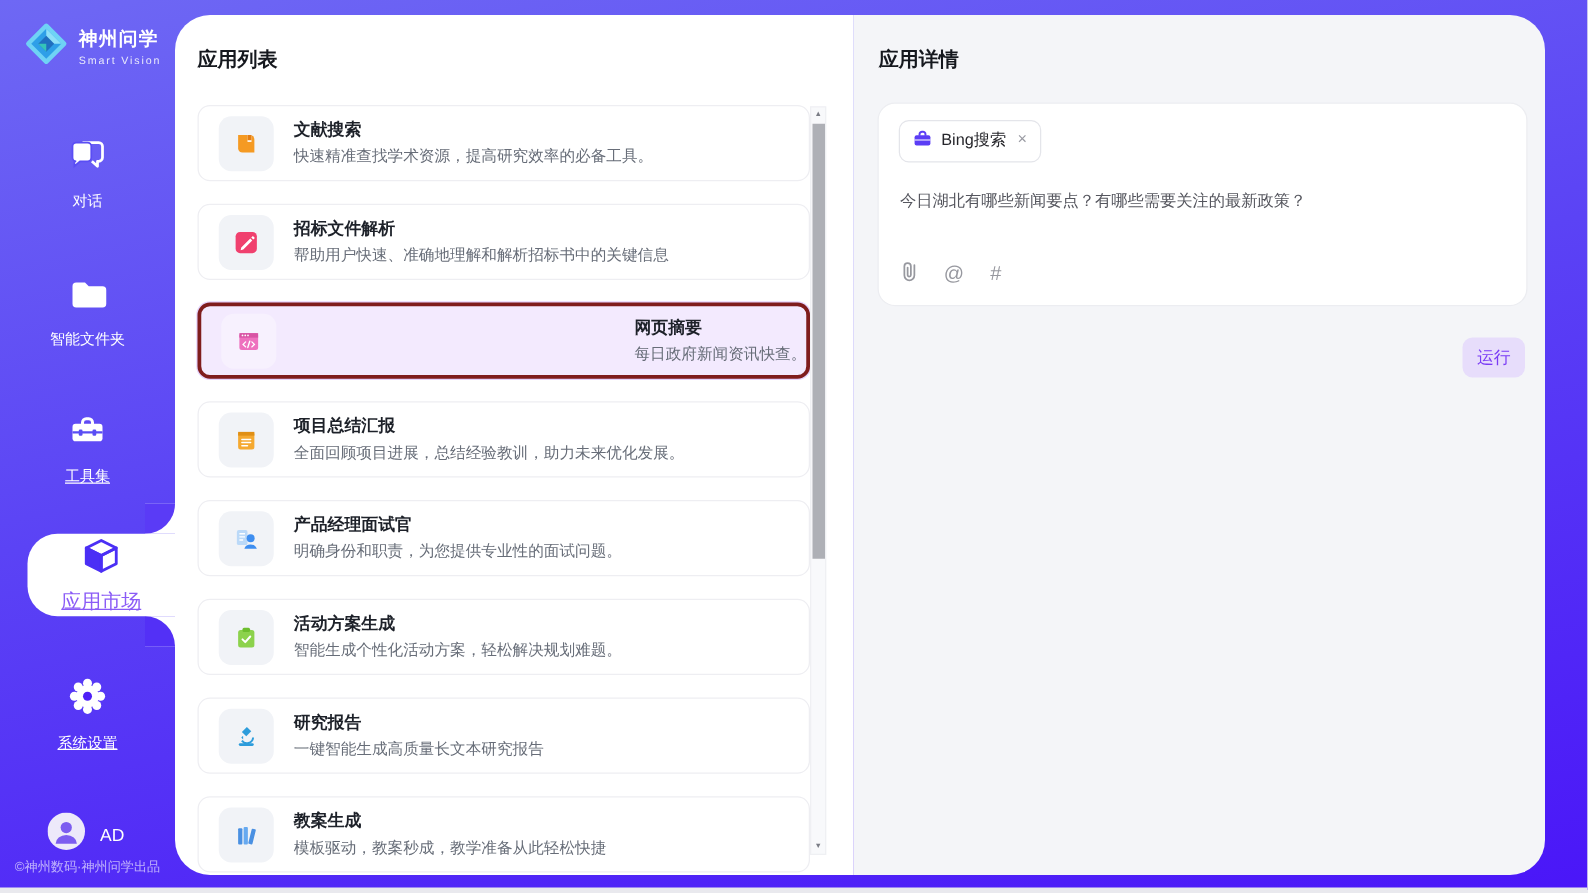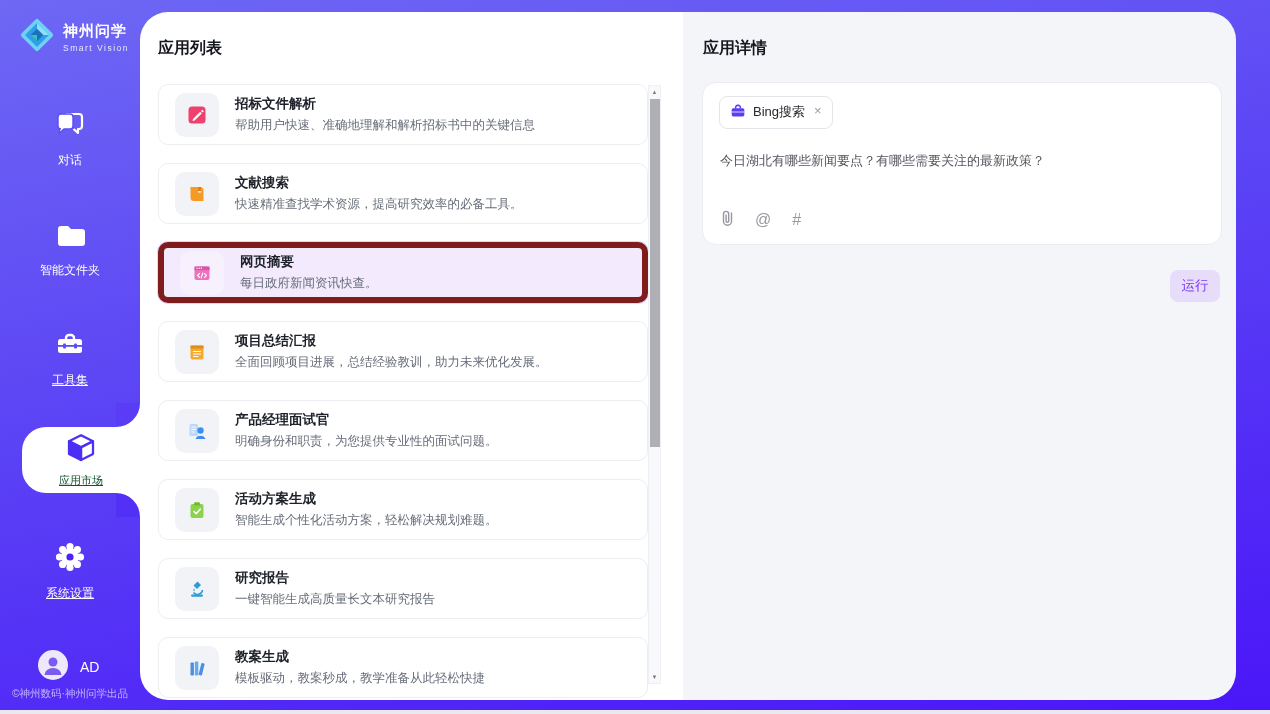--- a/index.html
+++ b/index.html
@@ -9,40 +9,40 @@
 
   
   .sidebar { position:absolute; left:0; top:3px; width:140px; height:712px; }
   .logo { position:absolute; left:18px; top:13px; display:flex; align-items:center; gap:7px; }
   .logo-text .cn { color:#fff; font-size:15px; font-weight:bold; letter-spacing:1px; }
   .logo-text .en { color:#E8E9FB; font-size:8.5px; letter-spacing:1.5px; margin-top:2px; }
   .nav-item { position:absolute; left:0; width:140px; display:flex; flex-direction:column; align-items:center; gap:8px; cursor:pointer; }
   .nav-item .lbl { color:#fff; font-size:12px; }
   .nav-item .lbl.u { text-decoration:underline; }
   .nav-bump { position:absolute; left:22px; top:424px; width:118px; height:66px; background:#fff; border-radius:24px 0 0 24px; display:flex; flex-direction:column; align-items:center; justify-content:center; gap:5px; cursor:pointer; }
-  .nav-bump .lbl { color:#14532d; font-size:11px; text-decoration:underline; }
+  .nav-bump .lbl { color:#8b5cf6; font-size:16px; text-decoration:underline; }
   .connector { position:absolute; left:116px; width:24px; height:24px; background:#fff; }
   .connector .carve { position:absolute; inset:0; }
   .connector.top { top:400px; } .connector.top .carve { background:#5A3BF6; border-bottom-right-radius:24px; }
   .connector.bot { top:490px; } .connector.bot .carve { background:#5330F6; border-top-right-radius:24px; }
   .user-row { position:absolute; left:38px; top:647px; display:flex; align-items:center; gap:12px; cursor:pointer; }
   .user-row .name { color:#fff; font-size:14px; }
   .copyright { position:absolute; left:0; top:684px; width:140px; text-align:center; color:rgba(255,255,255,0.62); font-size:10.5px; white-space:nowrap; }
 
   
   .content { position:absolute; left:140px; top:12px; width:1096px; height:688px; display:flex; }
   .list-panel { position:relative; width:543px; height:688px; background:#fff; border-radius:28px 0 0 28px; overflow:hidden; }
   .detail-panel { position:relative; width:553px; height:688px; background:#F4F5F8; border-radius:0 28px 28px 0; }
   .panel-title { position:absolute; left:18px; top:26px; font-size:16px; font-weight:bold; color:#15181E; }
   .detail-panel .panel-title { left:20px; }
 
   
   .cards { position:absolute; left:18px; top:72px; width:490px; }
   .card { position:relative; height:61px; margin-bottom:18px; border:1px solid #EEEEF2; border-radius:10px; background:#fff; display:flex; align-items:center; padding-left:16px; gap:16px; cursor:pointer; }
-  .card.selected { background:#F3EAFE; border:6px solid #7f1d1d; box-shadow:0 0 0 1px #E4D3FC; }
+  .card.selected { background:#F3EAFE; border:3px solid #7f1d1d; box-shadow:0 0 0 1px #E4D3FC;justify-content:space-between; }
   .icon-box { width:44px; height:44px; background:#F1F3F7; border-radius:10px; display:flex; align-items:center; justify-content:center; flex:0 0 44px; }
   .card.selected .icon-box { background:#F7F1FE; }
   .card-txt { display:flex; flex-direction:column; gap:4px; }
   .card-name { font-size:13.5px; font-weight:bold; color:#1D2129; }
   .card-desc { font-size:12.5px; color:#676D78; }
 
   
   .scrollbar { position:absolute; left:508px; top:73px; width:13px; height:599px; background:#F8F9FB; border:1px solid #EFF0F3; }
   .sb-btn { position:absolute; left:0; width:11px; height:12px; color:#7A7C85; font-size:6px; text-align:center; line-height:12px; cursor:pointer; }
   .sb-up { top:0; } .sb-down { bottom:0; }
@@ -169,41 +169,41 @@
   <div class="content">
 
     <div class="list-panel">
       <div class="panel-title">应用列表</div>
 
       <div class="cards">
 
         <div class="card">
           <div class="icon-box">
             <svg width="20" height="20" viewBox="0 0 20 20">
-              <rect x="1.5" y="1.5" width="17" height="17" rx="3.5" fill="#F0406E"></rect>
-              <path d="M6 14 L13.2 6.8 l1.6 1.6 L7.6 15.6 l-2.1 .5 z M14 6 l1.3-1.3 1.6 1.6 L15.6 7.6 z" fill="#fff"></path>
-            </svg>
-          </div>
-          <div class="card-txt">
-            <span class="card-name">招标文件解析</span>
-            <span class="card-desc">帮助用户快速、准确地理解和解析招标书中的关键信息</span>
-          </div>
-        </div>
-
-        <div class="card">
-          <div class="icon-box">
-            <svg width="20" height="20" viewBox="0 0 20 20">
               <path d="M3.5 3 h9.5 a3.5 3.5 0 0 1 3.5 3.5 V17 H7 a3.5 3.5 0 0 1 -3.5 -3.5 z" fill="#F59A23"></path>
               <rect x="11" y="3" width="3.2" height="5.5" fill="#fff"></rect>
               <rect x="11" y="3" width="3.2" height="4.2" fill="#E57E12"></rect>
             </svg>
           </div>
           <div class="card-txt">
             <span class="card-name">文献搜索</span>
             <span class="card-desc">快速精准查找学术资源，提高研究效率的必备工具。</span>
+          </div>
+        </div>
+
+        <div class="card">
+          <div class="icon-box">
+            <svg width="20" height="20" viewBox="0 0 20 20">
+              <rect x="1.5" y="1.5" width="17" height="17" rx="3.5" fill="#F0406E"></rect>
+              <path d="M6 14 L13.2 6.8 l1.6 1.6 L7.6 15.6 l-2.1 .5 z M14 6 l1.3-1.3 1.6 1.6 L15.6 7.6 z" fill="#fff"></path>
+            </svg>
+          </div>
+          <div class="card-txt">
+            <span class="card-name">招标文件解析</span>
+            <span class="card-desc">帮助用户快速、准确地理解和解析招标书中的关键信息</span>
           </div>
         </div>
 
         <div class="card selected">
           <div class="icon-box">
             <svg width="20" height="20" viewBox="0 0 20 20">
               <rect x="2.5" y="3.5" width="15" height="13.5" rx="2" fill="#EE71BE"></rect>
               <rect x="2.5" y="3.5" width="15" height="3.6" fill="#D854A4"></rect>
               <circle cx="5" cy="5.3" r="0.7" fill="#fff"></circle>
                 <circle cx="7.2" cy="5.3" r="0.7" fill="#fff"></circle>

